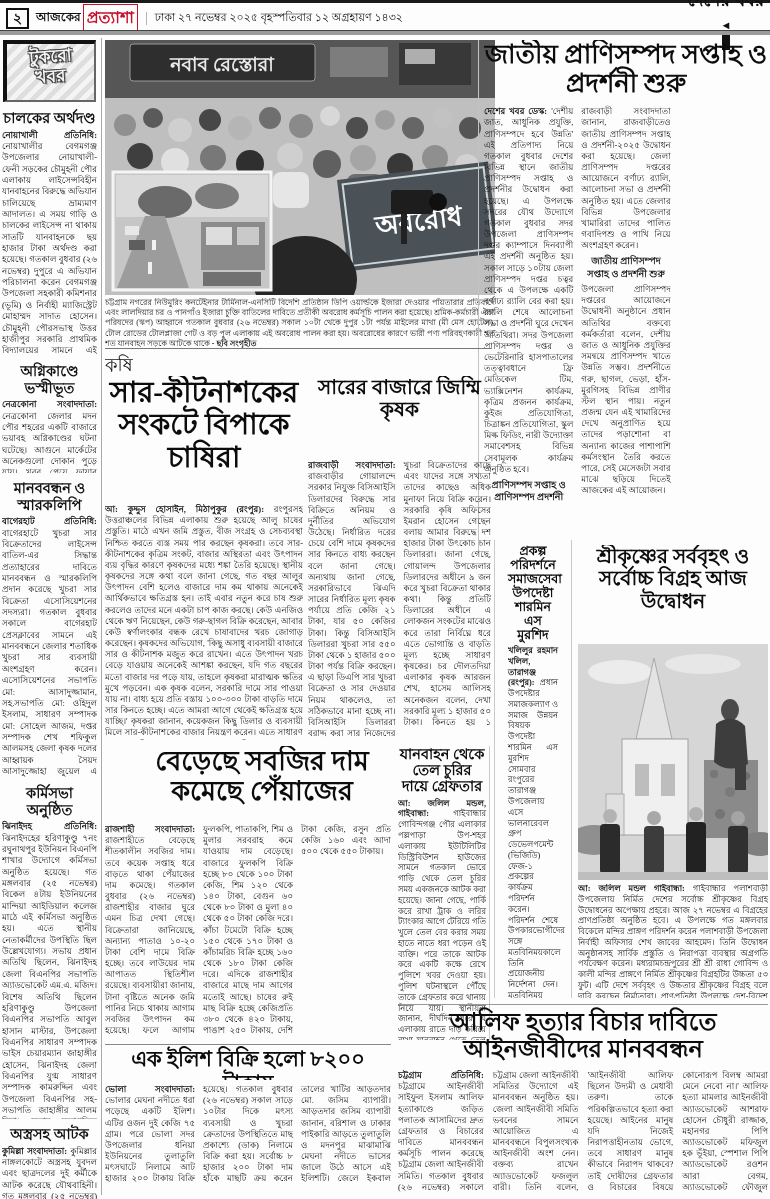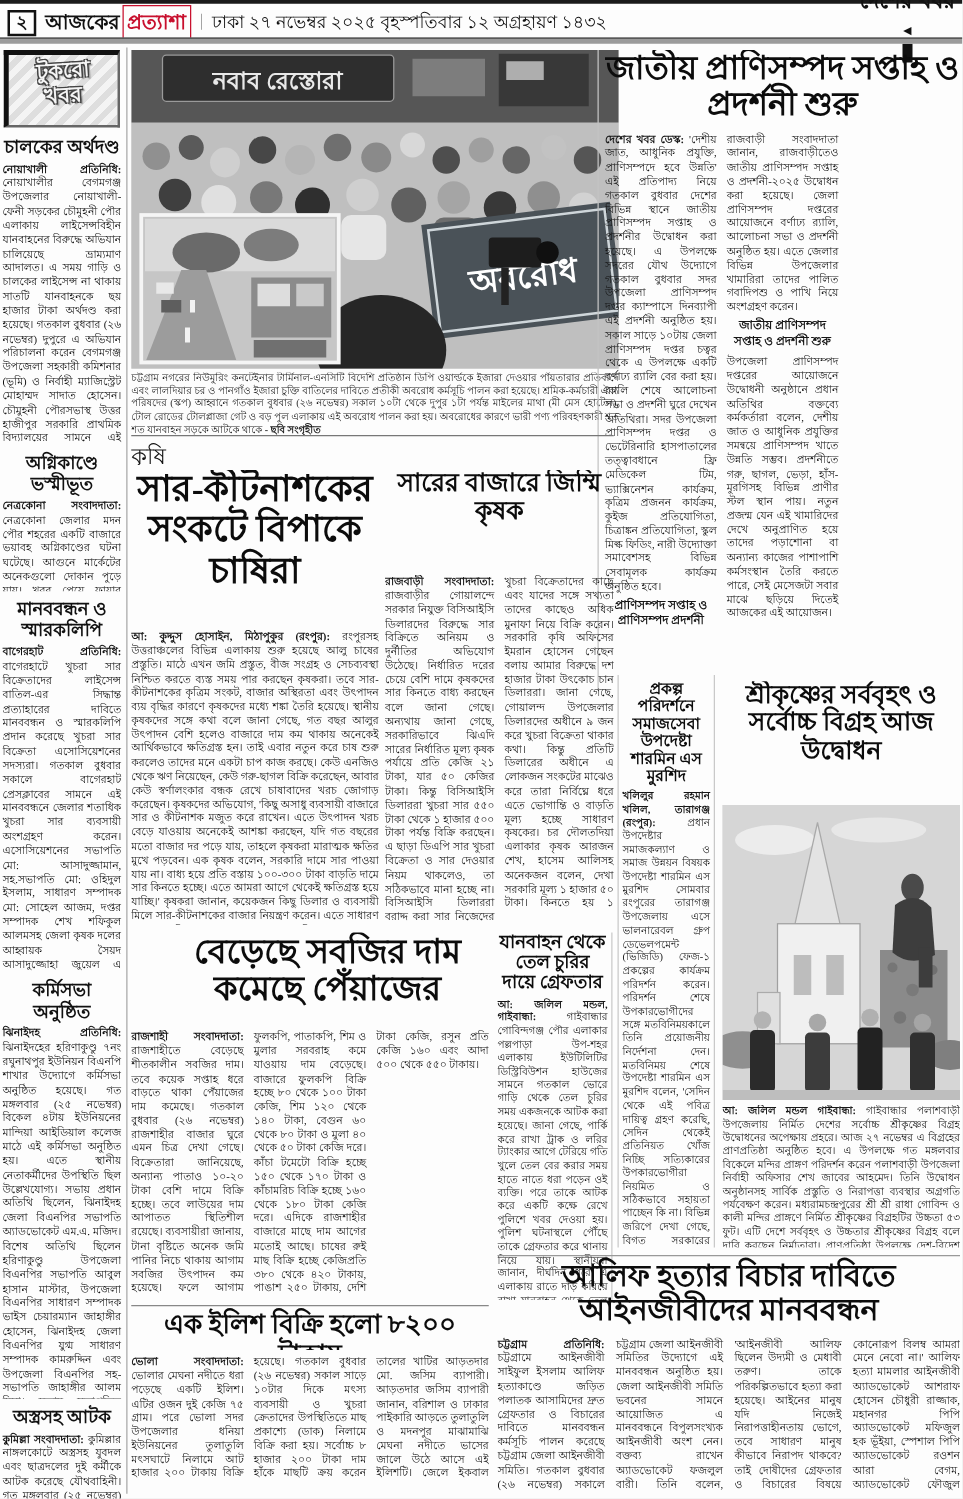--- a/index.html
+++ b/index.html
@@ -3,24 +3,24 @@
 <meta charset="utf-8">
 <style>
   html,body{margin:0;padding:0;background:#e8e8e8;}
   .page{position:relative;width:770px;height:1199px;background:#fdfdfd;margin:0 auto;
         font-family:"Liberation Serif","DejaVu Serif",serif;color:#111;overflow:hidden;}
   
   .hdr{position:absolute;left:0;top:0;width:770px;height:30px;border-top:3px solid #1a1a1a;
        display:flex;align-items:center;gap:7px;padding:3px 6px 0;box-sizing:border-box;}
   .pgnum{border:2px solid #111;padding:0 5px;font-weight:bold;font-size:14px;line-height:17px;}
   .mast{display:flex;align-items:center;gap:2px;}
-  .m1{font-weight:bold;font-size:16px;}
+  .m1{font-weight:bold;font-size:12px;}
   .m2{font-weight:bold;font-size:16px;color:#c8102e;border:1px solid #c8102e;padding:0 3px;}
   .hsep{color:#999;font-size:14px;}
-  .hdate{font-size:14px;}
+  .hdate{font-size:11px;}
   .hright{margin-left:auto;display:flex;align-items:center;gap:4px;flex-direction:column;}
   .hsec{font-weight:bold;font-size:17px;}
   .harr{font-size:11px;}
   .hblock{width:8px;height:15px;background:#111;}
   .hrule{position:absolute;left:0;top:30px;width:770px;height:4px;background:#9b9b9b;border-top:1px solid #444;}
   
   .mod{position:absolute;overflow:hidden;box-sizing:border-box;}
   .body{font-size:8.6px;line-height:1.3;text-align:justify;color:#161616;}
   .byl{font-weight:bold;}
   .cols2{column-count:2;column-gap:8px;column-fill:auto;height:100%;}
@@ -193,21 +193,21 @@
     <div class="body"><b class="byl">আ: কুদ্দুস হোসাইন, মিঠাপুকুর (রংপুর):</b> <span>রংপুরসহ উত্তরাঞ্চলের বিভিন্ন এলাকায় শুরু হয়েছে আলু চাষের প্রস্তুতি। মাঠে এখন জমি প্রস্তুত, বীজ সংগ্রহ ও সেচব্যবস্থা নিশ্চিত করতে ব্যস্ত সময় পার করছেন কৃষকরা। তবে সার-কীটনাশকের কৃত্রিম সংকট, বাজার অস্থিরতা এবং উৎপাদন ব্যয় বৃদ্ধির কারণে কৃষকদের মধ্যে শঙ্কা তৈরি হয়েছে। স্থানীয় কৃষকদের সঙ্গে কথা বলে জানা গেছে, গত বছর আলুর উৎপাদন বেশি হলেও বাজারে দাম কম থাকায় অনেকেই আর্থিকভাবে ক্ষতিগ্রস্ত হন। তাই এবার নতুন করে চাষ শুরু করলেও তাদের মনে একটা চাপ কাজ করছে। কেউ এনজিও থেকে ঋণ নিয়েছেন, কেউ গরু-ছাগল বিক্রি করেছেন, আবার কেউ স্বর্ণালংকার বন্ধক রেখে চাষাবাদের খরচ জোগাড় করেছেন। কৃষকদের অভিযোগ, 'কিছু অসাধু ব্যবসায়ী বাজারে সার ও কীটনাশক মজুত করে রাখেন। এতে উৎপাদন খরচ বেড়ে যাওয়ায় অনেকেই আশঙ্কা করছেন, যদি গত বছরের মতো বাজার দর পড়ে যায়, তাহলে কৃষকরা মারাত্মক ক্ষতির মুখে পড়বেন। এক কৃষক বলেন, সরকারি দামে সার পাওয়া যায় না। বাধ্য হয়ে প্রতি বস্তায় ১০০-৩০০ টাকা বাড়তি দামে সার কিনতে হচ্ছে। এতে আমরা আগে থেকেই ক্ষতিগ্রস্ত হয়ে যাচ্ছি।' কৃষকরা জানান, কয়েকজন কিছু ডিলার ও ব্যবসায়ী মিলে সার-কীটনাশকের বাজার নিয়ন্ত্রণ করেন। এতে সাধারণ কৃষকরা ক্ষতিগ্রস্ত হন এবং সময়মতো জমিতে কাজ করতে পারেন না। তাদের দাবি বাজার মনিটরিং বাড়াতে হবে, মজুতদারির বিরুদ্ধে কঠোর ব্যবস্থা নিতে হবে।</span></div>
   </div>
 
   <div class="mod" style="left:308px;top:376px;width:183px;height:80px">
     <div class="hl" style="font-size:20px">সারের বাজারে জিম্মি কৃষক</div>
   </div>
   <div class="mod" style="left:308px;top:460px;width:183px;height:280px">
     <div class="body cols2"><b class="byl">রাজবাড়ী সংবাদদাতা:</b> <span>রাজবাড়ীর গোয়ালন্দে সরকার নিযুক্ত বিসিআইসি ডিলারদের বিরুদ্ধে সার বিক্রিতে অনিয়ম ও দুর্নীতির অভিযোগ উঠেছে। নির্ধারিত দরের চেয়ে বেশি দামে কৃষকদের সার কিনতে বাধ্য করছেন বলে জানা গেছে। অন্যথায় জানা গেছে, সরকারিভাবে ঝিএদি সারের নির্ধারিত মূল্য কৃষক পর্যায়ে প্রতি কেজি ২১ টাকা, যার ৫০ কেজির টাকা। কিন্তু বিসিআইসি ডিলাররা খুচরা সার ৫৫০ টাকা থেকে ১ হাজার ৫০০ টাকা পর্যন্ত বিক্রি করছেন। এ ছাড়া ডিএপি সার খুচরা বিক্রেতা ও সার দেওয়ার নিয়ম থাকলেও, তা সঠিকভাবে মানা হচ্ছে না। বিসিআইসি ডিলাররা বরাদ্দ করা সার নিজেদের খুচরা বিক্রেতাদের কাছে এবং যাদের সঙ্গে সখ্যতা তাদের কাছেও অধিক মুনাফা নিয়ে বিক্রি করেন। সরকারি কৃষি অফিসের ইমরান হোসেন গেছেন বলায় আমার বিরুদ্ধে দশ হাজার টাকা উৎকোচ চান ডিলাররা। জানা গেছে, গোয়ালন্দ উপজেলার ডিলারদের অধীনে ৯ জন করে খুচরা বিক্রেতা থাকার কথা। কিন্তু প্রতিটি ডিলারের অধীনে এ লোকজন সংকটের মাঝেও করে তারা নির্বিঘ্নে ধরে এতে ভোগান্তি ও বাড়তি মূল্য হচ্ছে সাধারণ কৃষকের। চর দৌলতদিয়া এলাকার কৃষক আরজন শেখ, হাসেম আলিসহ অনেকজন বলেন, দেখা সরকারি মূল্য ১ হাজার ৫০ টাকা। কিনতে হয় ১ হাজার ৫০০ থেকে ১ হাজার ছয়শ টাকায়।</span></div>
   </div>
 
-  <div class="mod" style="left:494px;top:540px;width:78px;height:458px;border-left:1px solid #c9c9c9;border-right:1px solid #c9c9c9;padding:0 3px">
+  <div class="mod" style="left:494px;top:540px;width:78px;height:458px;border-left:1px solid #c9c9c9;border-right:1px solid #c9c9c9;padding:0 13px">
     <div class="hl" style="font-size:12.5px;margin:4px 0">প্রকল্প পরিদর্শনে সমাজসেবা উপদেষ্টা শারমিন এস মুরশিদ</div>
     <div class="body" style="font-size:8.3px"><b class="byl">খলিলুর রহমান খলিল, তারাগঞ্জ (রংপুর):</b> <span>প্রধান উপদেষ্টার সমাজকল্যাণ ও সমাজ উন্নয়ন বিষয়ক উপদেষ্টা শারমিন এস মুরশিদ সোমবার রংপুরের তারাগঞ্জ উপজেলায় এসে ভালনারেবল গ্রুপ ডেভেলপমেন্ট (ভিজিডি) ফেজ-১ প্রকল্পের কার্যক্রম পরিদর্শন করেন। পরিদর্শন শেষে উপকারভোগীদের সঙ্গে মতবিনিময়কালে তিনি প্রয়োজনীয় নির্দেশনা দেন। মতবিনিময় শেষে উপদেষ্টা শারমিন এস মুরশিদ বলেন, 'সেদিন থেকে এই পবিত্র দায়িত্ব গ্রহণ করেছি, সেদিন থেকেই প্রতিনিয়ত খোঁজ নিচ্ছি সত্যিকারের উপকারভোগীরা নিয়মিত ও সঠিকভাবে সহায়তা পাচ্ছেন কি না। বিভিন্ন জরিপে দেখা গেছে, বিগত সরকারের আমলে প্রতি একশ' জন উপকারভোগীর ৪০ জনই ছিলেন ভুয়া বা সুবিধা অন্য কেউ ভোগ করত। সেই জটিলগুলো খুঁজে বের করে সমাধানের চেষ্টা করছি। তারাগঞ্জের উপজেলা দিয়েই এই কার্যক্রমের আনুষ্ঠানিক সূচনা হলো। এখন থেকে শতভাগ প্রকৃত উপকারভোগী নিশ্চিত করতে কার্যক্রম চলবে।'</span></div>
   </div>
 
   <div class="mod" style="left:578px;top:545px;width:190px;height:96px">
     <div class="hl" style="font-size:20px">শ্রীকৃষ্ণের সর্ববৃহৎ ও সর্বোচ্চ বিগ্রহ আজ উদ্বোধন</div>
   </div>
   <div class="mod photo" style="left:578px;top:644px;width:190px;height:236px">
     <svg viewBox="0 0 190 236" width="190" height="236">
       <rect width="190" height="236" fill="#d6d6d6"></rect>

